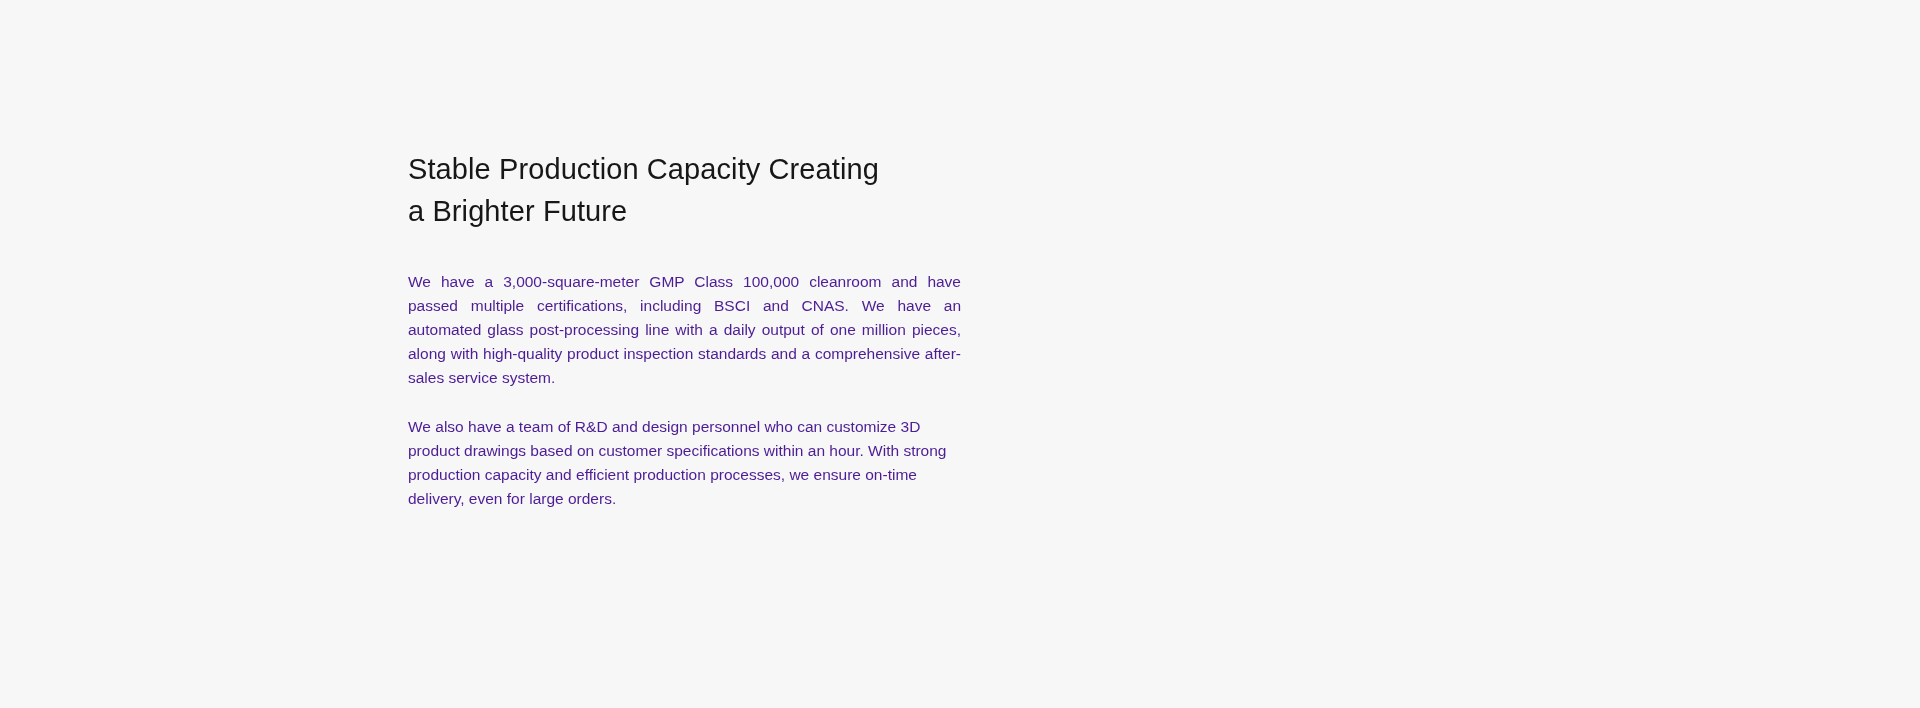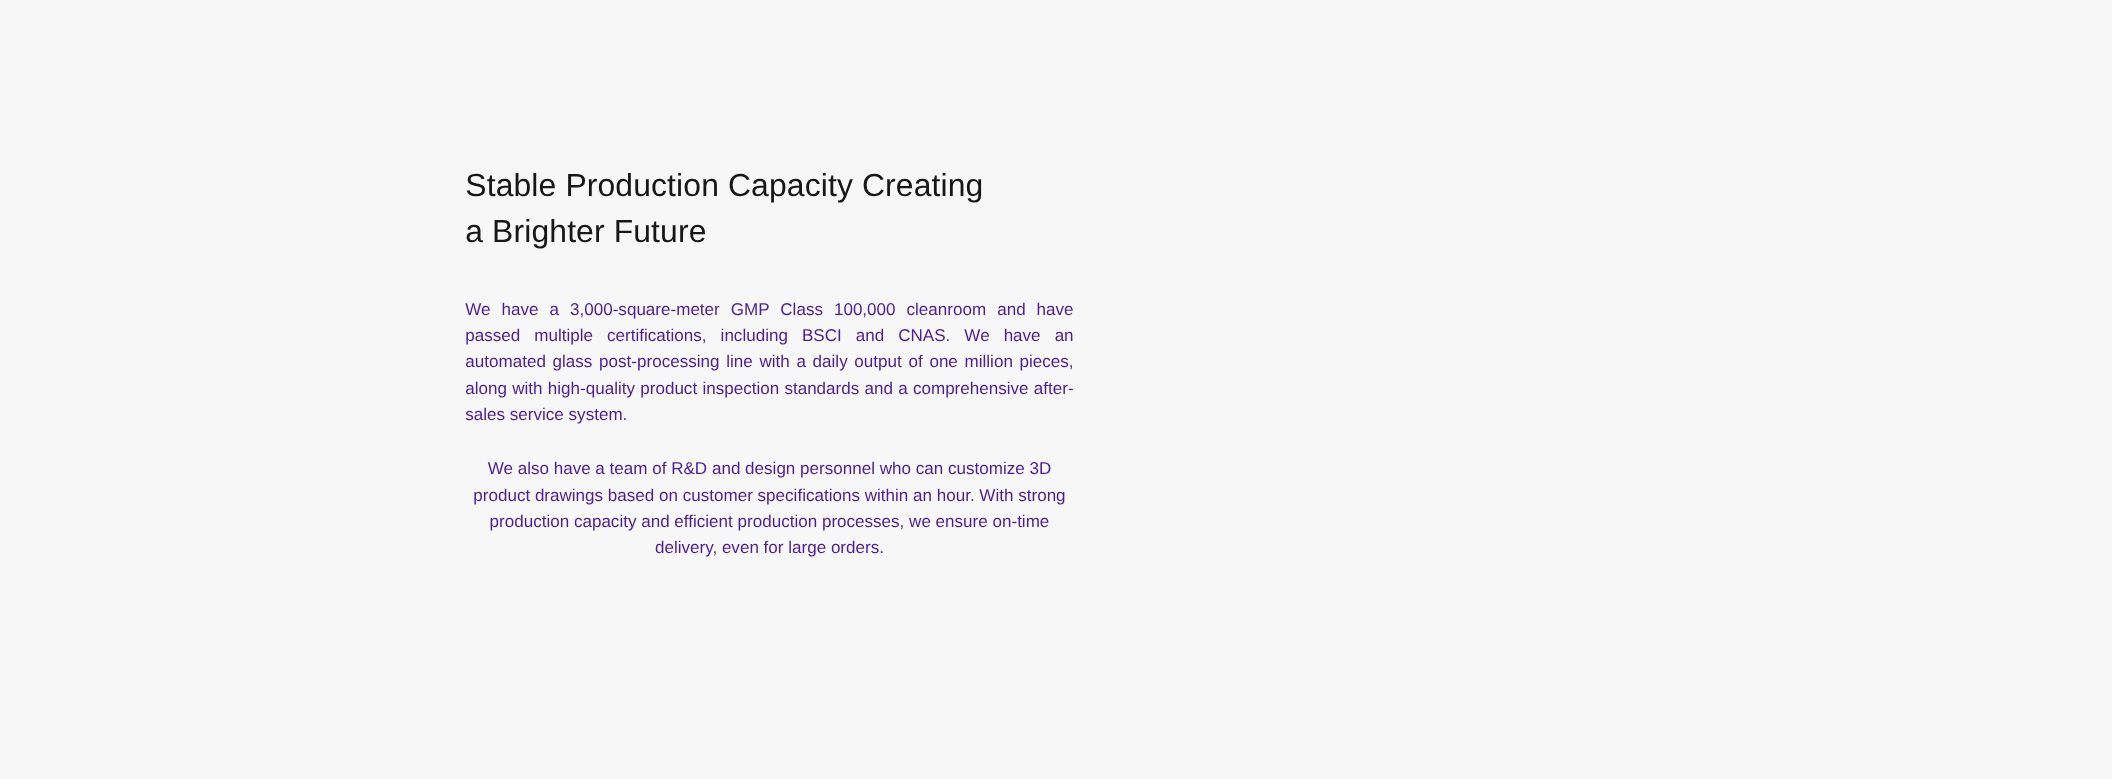--- a/index.html
+++ b/index.html
@@ -19,21 +19,21 @@
   .page {
     position: relative;
     width: 1920px;
     height: 708px;
     background: #f7f7f7;
   }
 
   
   .content-block {
     position: absolute;
-    left: 423px;
+    left: 408px;
     top: 148px;
     width: 553px;
   }
 
   .section-heading {
     margin: 0;
     padding: 0;
     font-family: "Liberation Sans", "DejaVu Sans", sans-serif;
     font-size: 29px;
     font-weight: 400;
@@ -54,21 +54,21 @@
   }
 
   .body-copy.first-paragraph {
     margin-top: 38px;
     text-align: justify;
     text-justify: inter-word;
   }
 
   .body-copy.second-paragraph {
     margin-top: 25px;
-    text-align: center;
+    text-align: left;
   }
 </style>
 </head>
 <body>
 
 <div class="page">
 
   <div class="content-block">
 
     <h1 class="section-heading">Stable Production Capacity Creating

